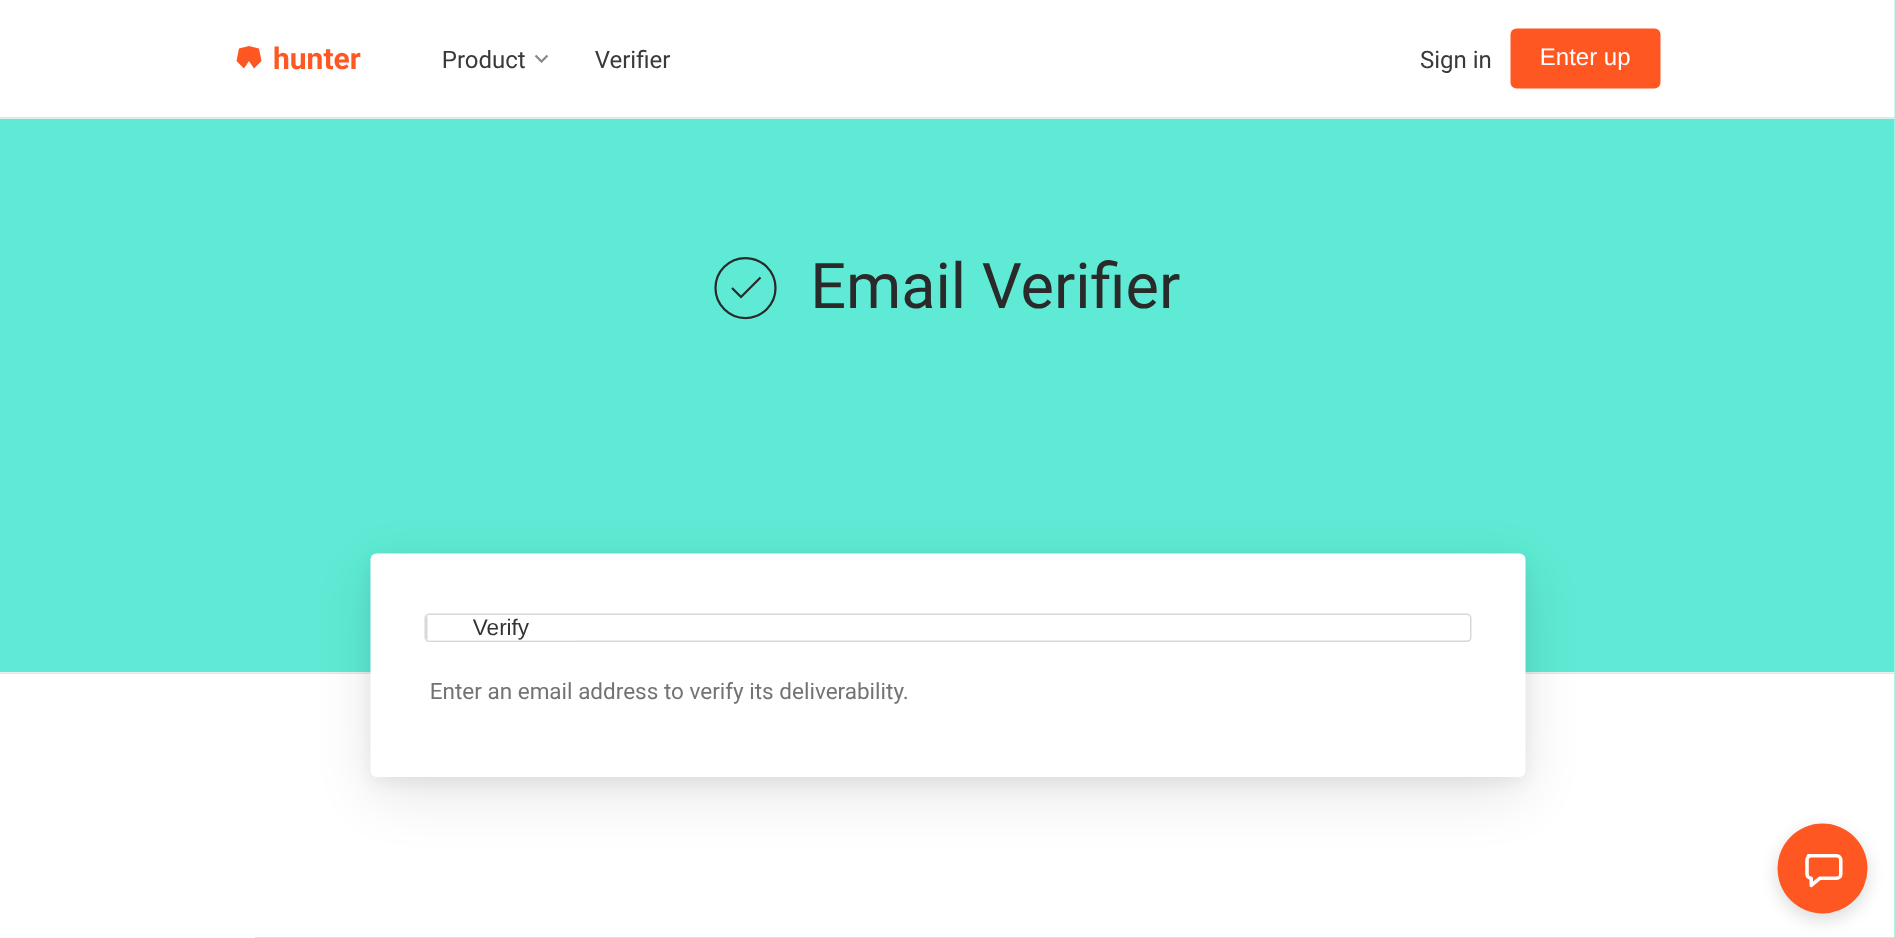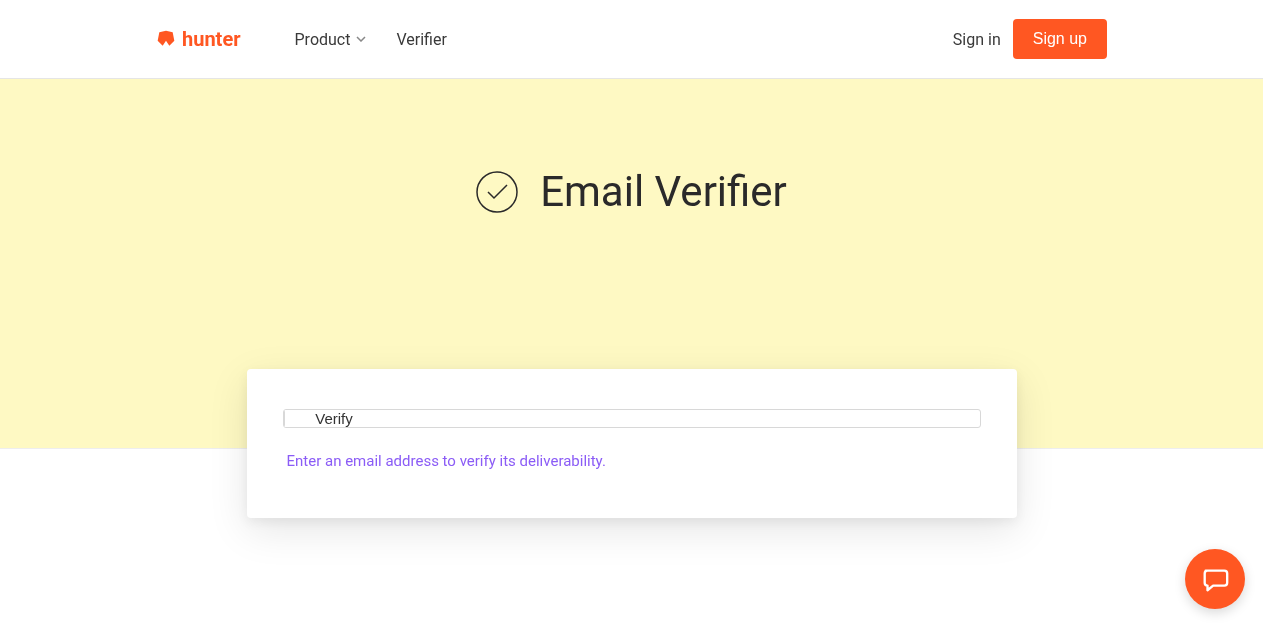--- a/index.html
+++ b/index.html
@@ -70,21 +70,21 @@
       background: #ff5722;
       color: #fff;
       border: none;
       border-radius: 4px;
       padding: 11px 20px;
       font-size: 16px;
       cursor: pointer;
       font-weight: 400;
     }
     .hero {
-      background: #fef9c3;
+      background: #5eead4;
       padding-top: 88px;
       height: 370px;
       text-align: center;
       border-bottom: 1px solid #eee;
     }
     .hero-title {
       display: flex;
       align-items: center;
       justify-content: center;
       gap: 22px;
@@ -138,21 +138,21 @@
       width: 100px;
       border: none;
       border-left: 1px solid #d8d8d8;
       background: #fff;
       font-size: 15px;
       color: #333;
       cursor: pointer;
       font-weight: 500;
     }
     .helper-text {
-      color: #8b5cf6;
+      color: #737373;
       font-size: 15px;
       padding-left: 4px;
     }
     .chat-fab {
       position: absolute;
       bottom: 16px;
       right: 18px;
       width: 60px;
       height: 60px;
       background: #ff5722;
@@ -184,21 +184,21 @@
       <svg class="chevron-down" viewBox="0 0 10 6" fill="none" stroke="#888" stroke-width="1.5">
         <path d="M1 1 L5 5 L9 1"></path>
       </svg>
     </div>
     <div class="nav-item">
       <span>Verifier</span>
     </div>
   </nav>
   <div class="header-right">
     <span class="signin">Sign in</span>
-    <button class="signup-btn">Sign up</button>
+    <button class="signup-btn">Enter up</button>
   </div>
 </header>
 
 <section class="hero">
   <div class="hero-title">
     <svg class="check-circle" viewBox="0 0 42 42" fill="none" stroke="#2a2a2a" stroke-width="1.5">
       <circle cx="21" cy="21" r="20"></circle>
       <path d="M12 21 L18 27 L31 14"></path>
     </svg>
     <h1>Email Verifier</h1>

